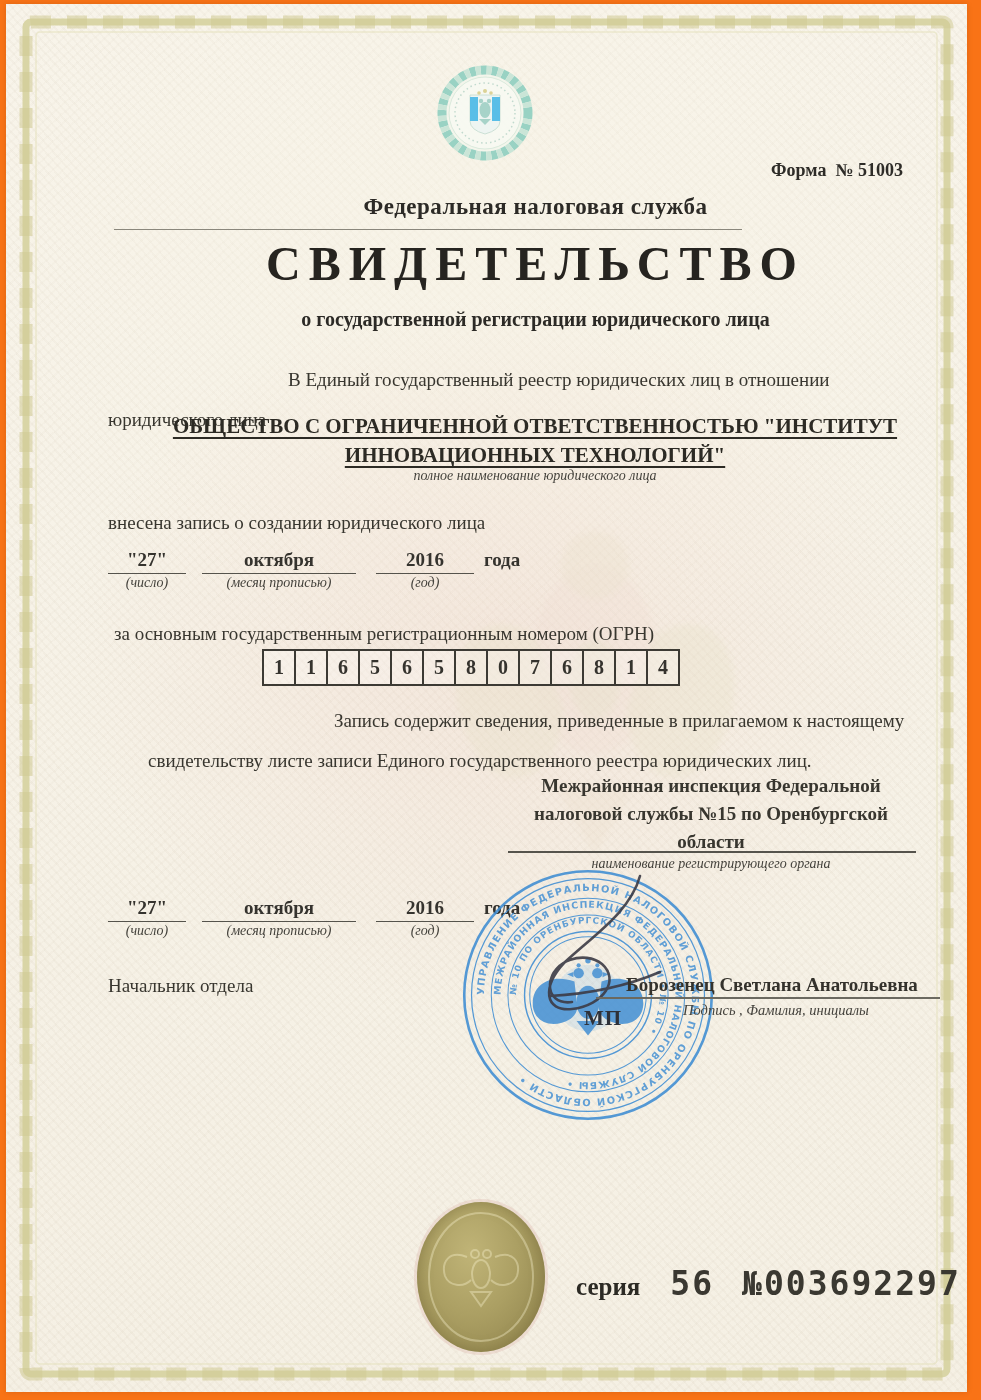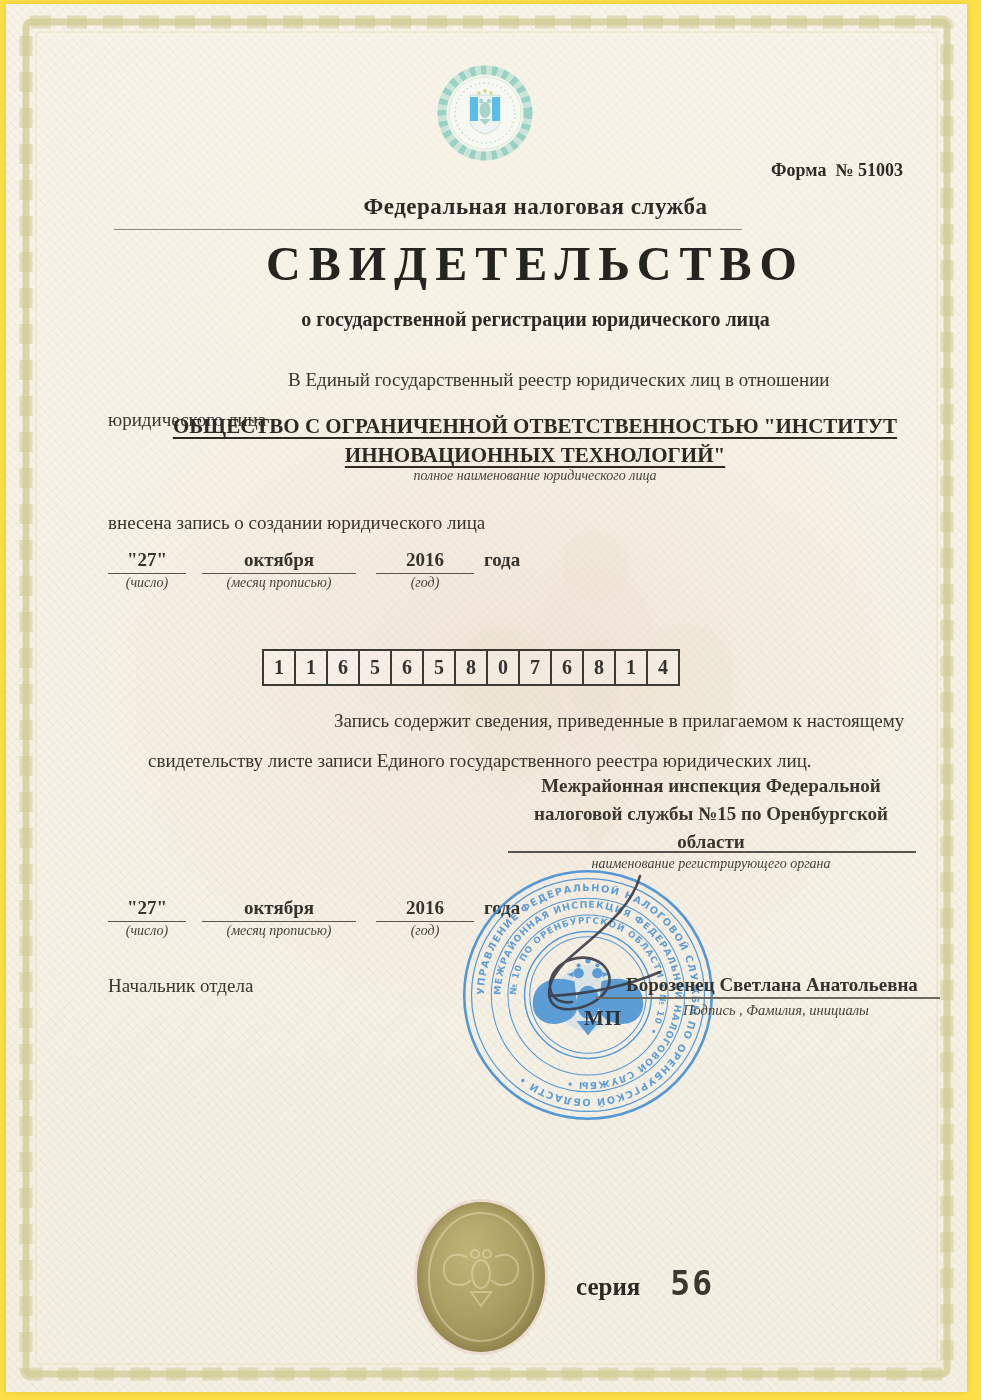--- a/index.html
+++ b/index.html
@@ -1,19 +1,19 @@
 <!DOCTYPE html>
 <html><head>
 <meta charset="utf-8">
 <style>
   html,body{margin:0;padding:0;background:#ffffff;}
   #stage{
     position:relative;width:981px;height:1400px;overflow:hidden;
     font-family:"Liberation Serif","DejaVu Serif",serif;color:#35332e;
-    background:#fde047;
+    background:#f97316;
   }
   .paper{
     position:absolute;left:6px;top:4px;right:14px;bottom:8px;
     background:
       radial-gradient(ellipse 620px 520px at 52% 47%, rgba(234,196,186,.26), rgba(234,196,186,0) 70%),
       radial-gradient(ellipse 750px 620px at 50% 18%, rgba(248,244,230,.55), rgba(248,244,230,0) 72%),
       repeating-linear-gradient(48deg, rgba(160,140,110,.05) 0 2px, rgba(160,140,110,0) 2px 6px),
       repeating-linear-gradient(-42deg, rgba(160,140,110,.035) 0 2px, rgba(160,140,110,0) 2px 7px),
       linear-gradient(#f8f4ea,#f5f0e4);
     box-shadow:0 0 6px rgba(0,0,0,.12);
@@ -136,20 +136,21 @@
       <span class="dval">октября</span>
       <span class="dlab">(месяц прописью)</span>
     </span>
     <span class="dcol d-year">
       <span class="dval">2016</span>
       <span class="dlab">(год)</span>
     </span>
     <span class="d-suffix">года</span>
   </div>
 
+  <div class="abs par ogrn-label">за основным государственным регистрационным номером (ОГРН)</div>
 
   <div class="abs ogrn">
     <span class="cell">1</span>
     <span class="cell">1</span>
     <span class="cell">6</span>
     <span class="cell">5</span>
     <span class="cell">6</span>
     <span class="cell">5</span>
     <span class="cell">8</span>
     <span class="cell">0</span>
@@ -242,14 +243,15 @@
         <circle cx="58" cy="52" r="4"></circle>
         <circle cx="70" cy="52" r="4"></circle>
         <path d="M54,90 h20 l-10,14 Z"></path>
       </g>
     </svg>
   </div>
 
   <div class="abs serial">
     <span class="s-label">серия</span>
     <span class="s-num s-series">56</span>
+    <span class="s-num">№003692297</span>
   </div>
 </div>
 
 </body></html>

